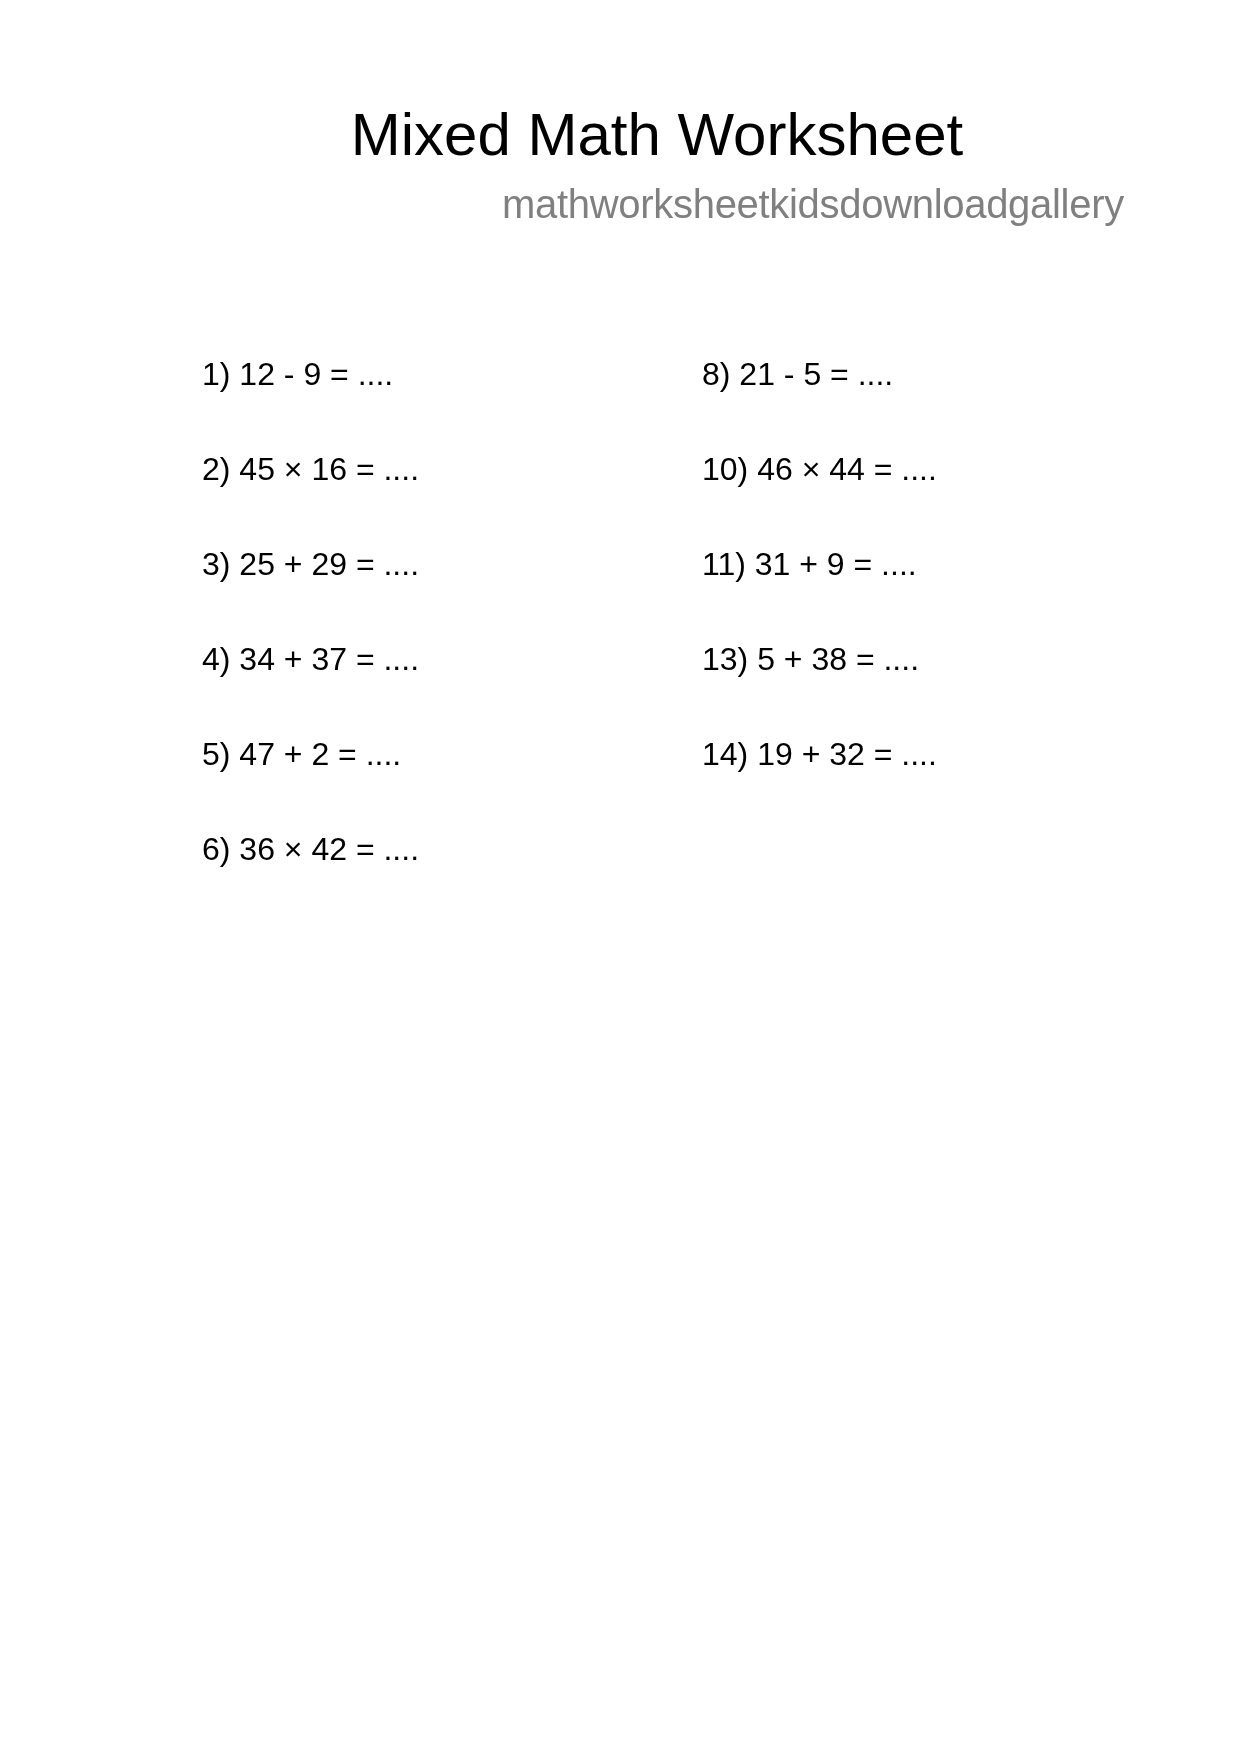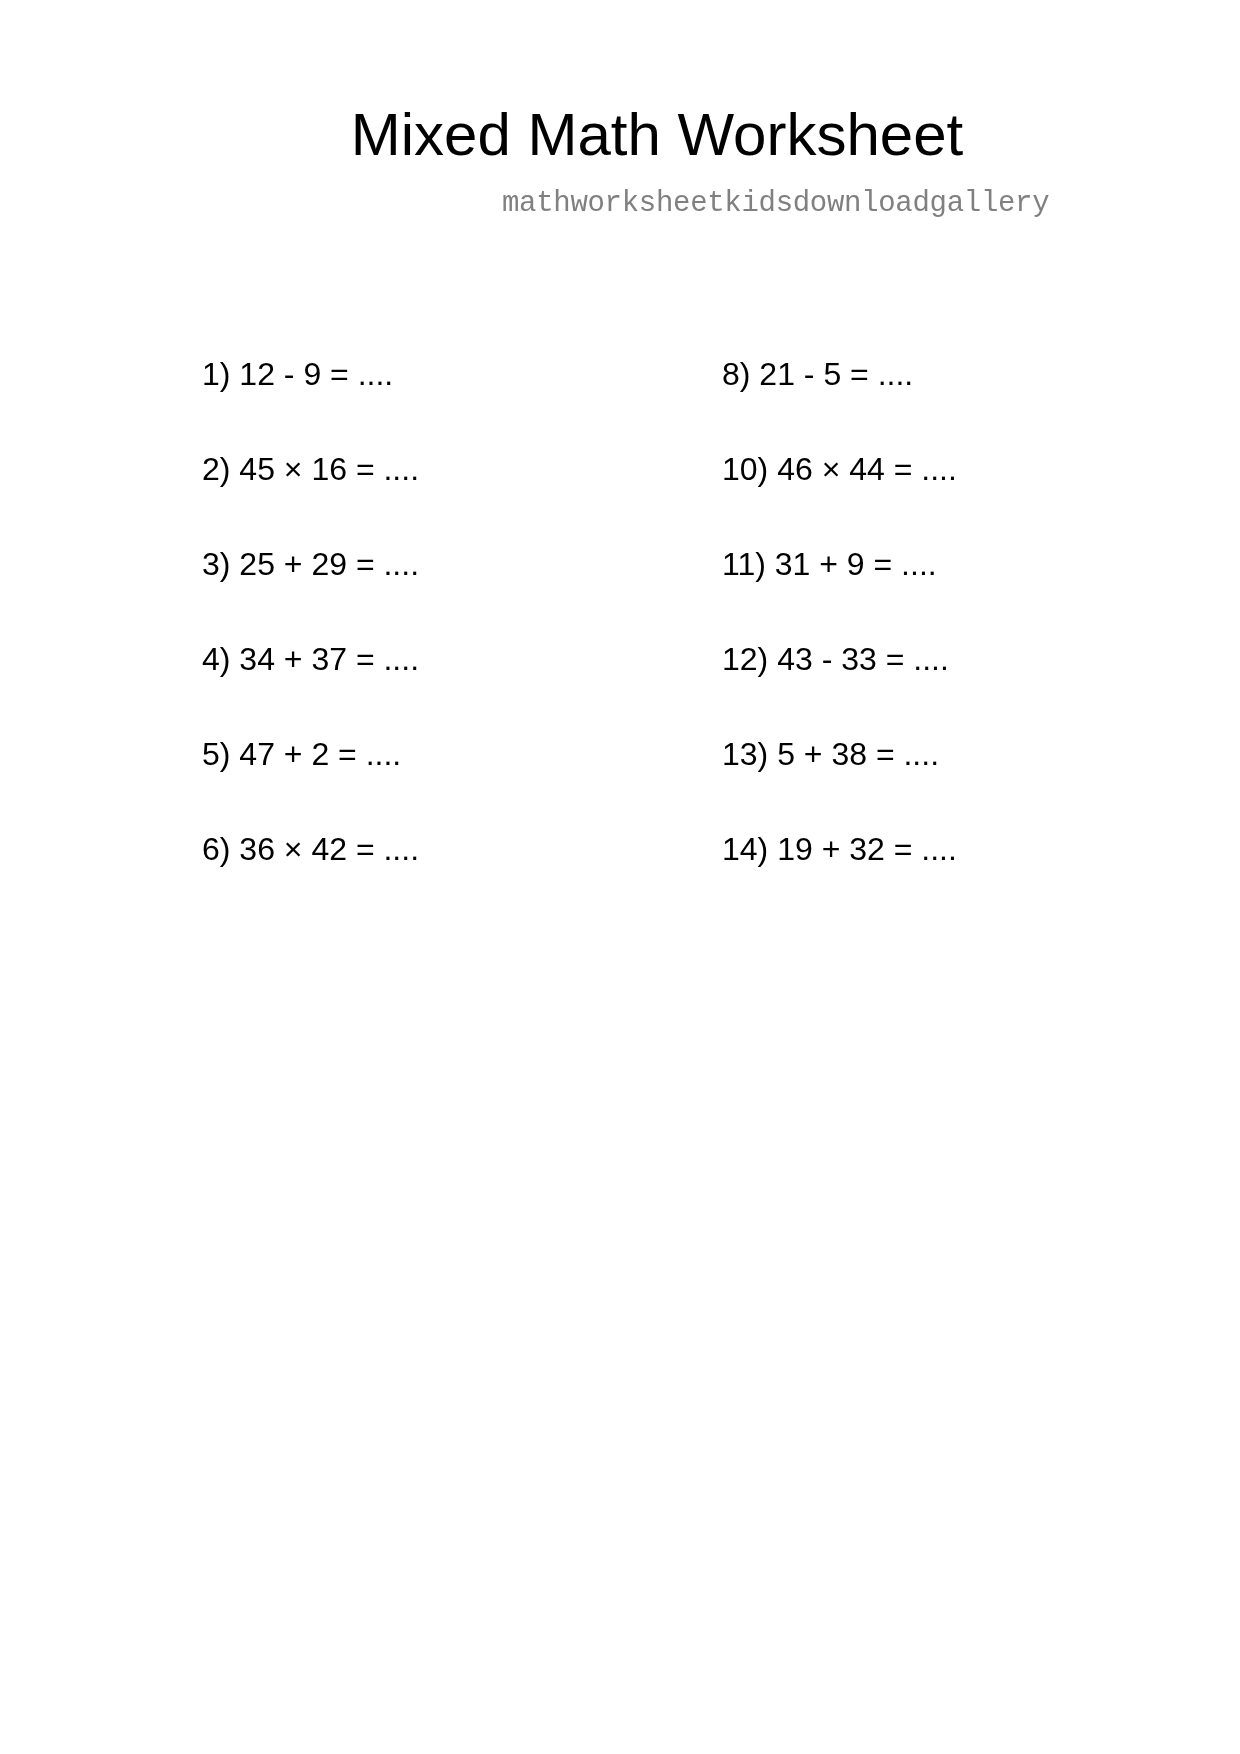--- a/index.html
+++ b/index.html
@@ -23,33 +23,32 @@
       font-size: 60px;
       line-height: 70px;
       text-align: center;
       white-space: nowrap;
       color: #000000;
     }
     .subtitle {
       position: absolute;
       left: 502px;
       top: 179px;
-      font-size: 29px;
+      font-size: 40px;
       line-height: 50px;
       white-space: nowrap;
       color: #808080;
       letter-spacing: -0.3px;
-      font-family: Liberation Mono, monospace;
     }
     .col {
       position: absolute;
       top: 346px;
     }
     .col-left { left: 202px; }
-    .col-right { left: 702px; margin-left: 20px; }
+    .col-right { left: 702px; }
     .problem {
       height: 95px;
       font-size: 32px;
       line-height: 56px;
       white-space: nowrap;
       color: #000000;
     }
   </style>
 </head>
 <body>
@@ -63,16 +62,15 @@
   <div class="problem">3) 25 + 29 = ....</div>
   <div class="problem">4) 34 + 37 = ....</div>
   <div class="problem">5) 47 + 2 = ....</div>
   <div class="problem">6) 36 × 42 = ....</div>
 </div>
 
 <div class="col col-right">
   <div class="problem">8) 21 - 5 = ....</div>
   <div class="problem">10) 46 × 44 = ....</div>
   <div class="problem">11) 31 + 9 = ....</div>
-  <div class="problem">12) 43 - 33 = ....</div>
   <div class="problem">13) 5 + 38 = ....</div>
   <div class="problem">14) 19 + 32 = ....</div>
 </div>
 
 </body></html>

